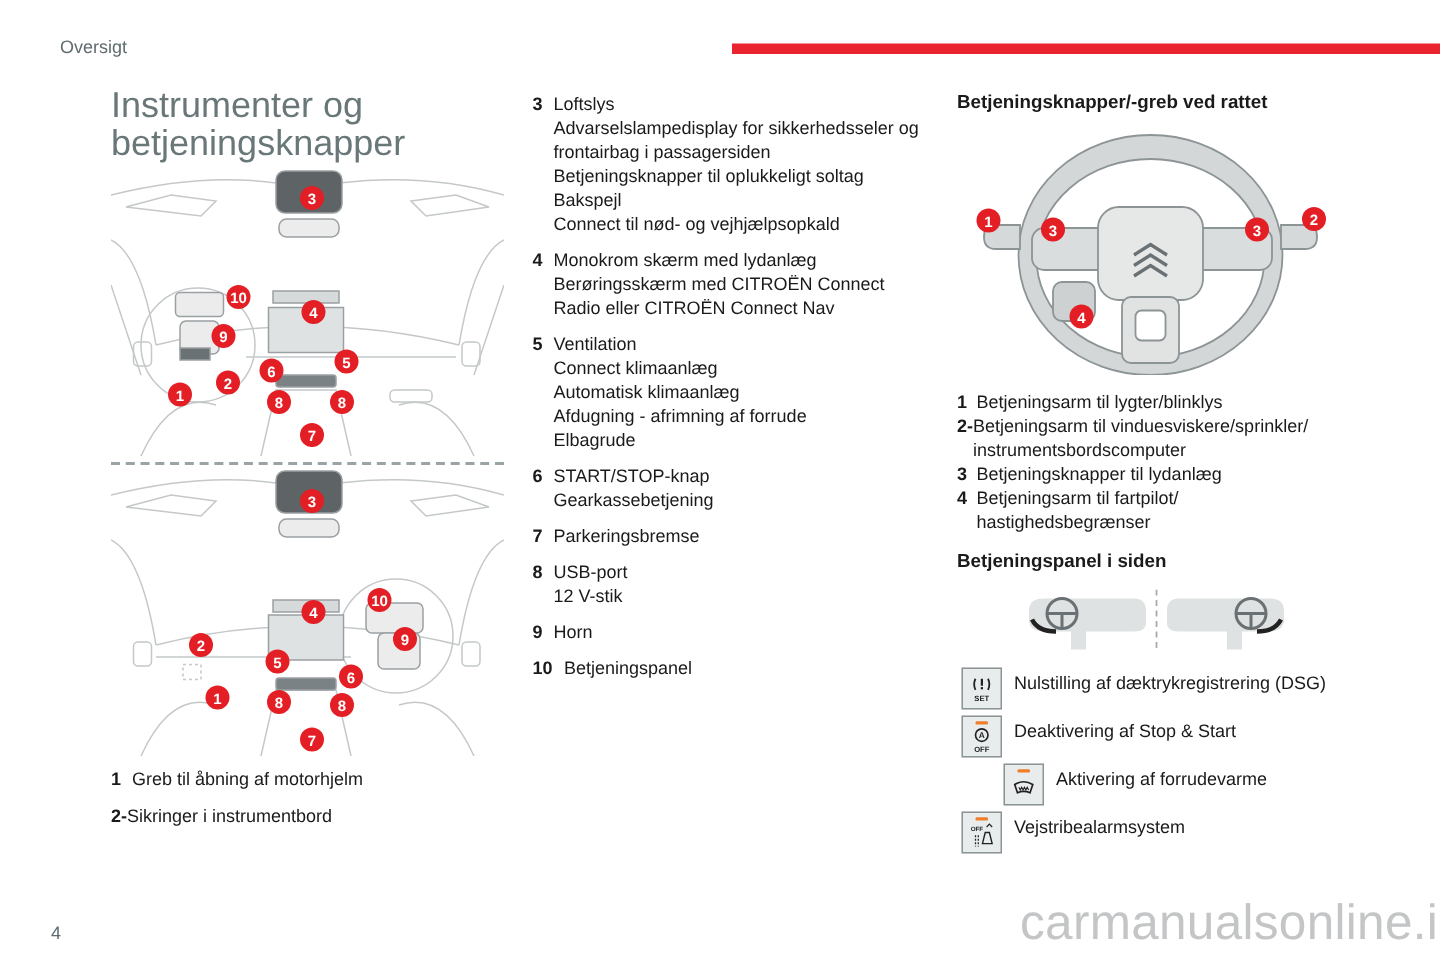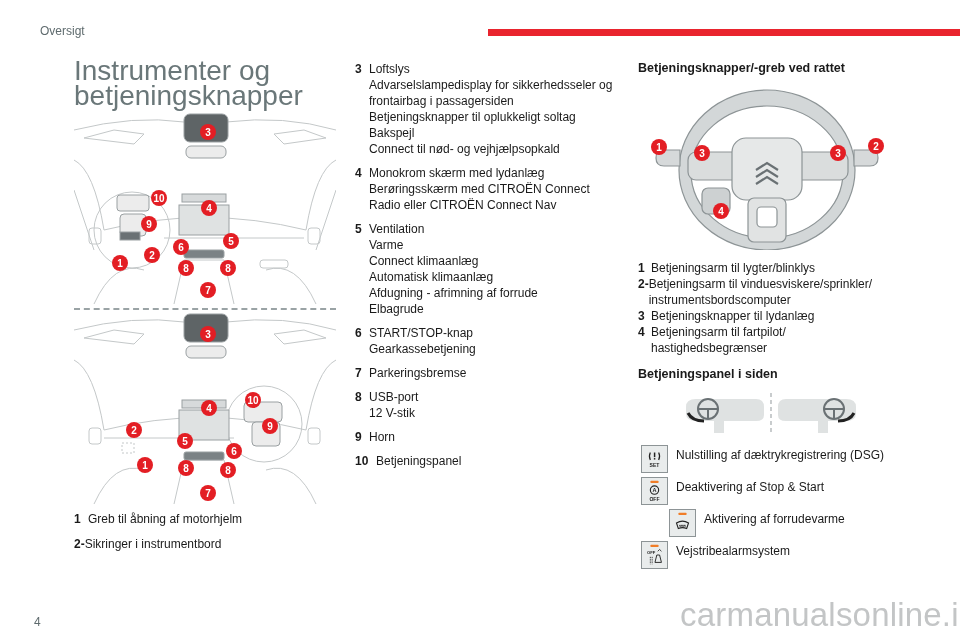--- a/index.html
+++ b/index.html
@@ -2,21 +2,21 @@
 <html><head>
 <meta charset="utf-8">
 <style>
   * { box-sizing: border-box; margin: 0; padding: 0; }
   html, body { width: 960px; height: 640px; background: #ffffff; overflow: hidden; }
   body { position: relative; font-family: "Liberation Sans", sans-serif; color: #1a1a1a; }
 
   .header-section { position: absolute; left: 40px; top: 24px; font-size: 12px; color: #5f6b6e; }
   .header-bar { position: absolute; left: 488px; right: 0; top: 29px; height: 7px; background: #e9242e; }
 
-  .page-title { position: absolute; left: 74px; top: 58px; width: 280px; font-size: 28px; line-height: 25px; color: #6a7779; font-weight: normal; }
+  .page-title { position: absolute; left: 74px; top: 58px; width: 280px; font-size: 24px; line-height: 25px; color: #6a7779; font-weight: normal; }
 
   .illus { position: absolute; left: 74px; width: 262px; }
   .illus-top { top: 110px; height: 194px; }
   .illus-bot { top: 310px; height: 194px; }
   .illus svg { width: 100%; height: 100%; display: block; }
   .dash-sep { position: absolute; left: 74px; top: 308px; width: 262px; border-top: 2px dashed #9aa3a5; }
 
   .num-badge { font-family: "Liberation Sans", sans-serif; font-weight: bold; font-size: 10px; fill: #fff; }
 
   .item-list { position: absolute; font-size: 12px; line-height: 16px; }
@@ -251,21 +251,20 @@
     <div class="lines">
       <div>Monokrom skærm med lydanlæg</div>
       <div>Berøringsskærm med CITROËN Connect</div>
       <div>Radio eller CITROËN Connect Nav</div>
     </div>
   </div>
   <div class="item">
     <span class="n">5</span>
     <div class="lines">
       <div>Ventilation</div>
-      <div>Varme</div>
       <div>Connect klimaanlæg</div>
       <div>Automatisk klimaanlæg</div>
       <div>Afdugning - afrimning af forrude</div>
       <div>Elbagrude</div>
     </div>
   </div>
   <div class="item">
     <span class="n">6</span>
     <div class="lines">
       <div>START/STOP-knap</div>

